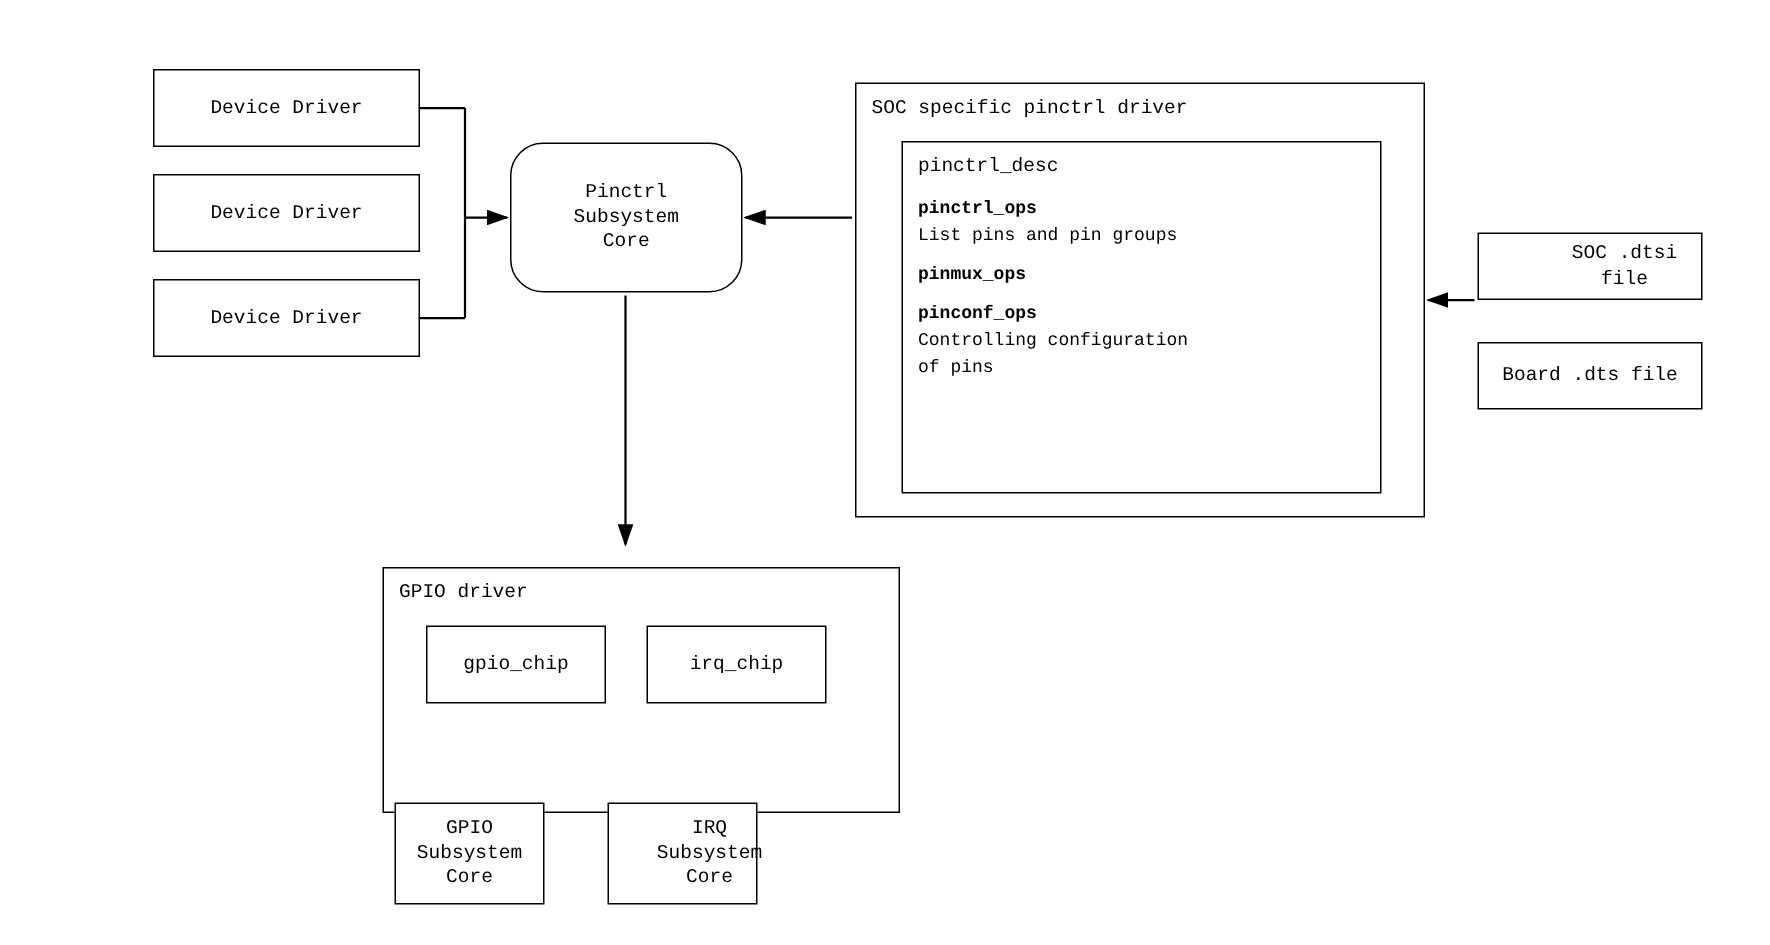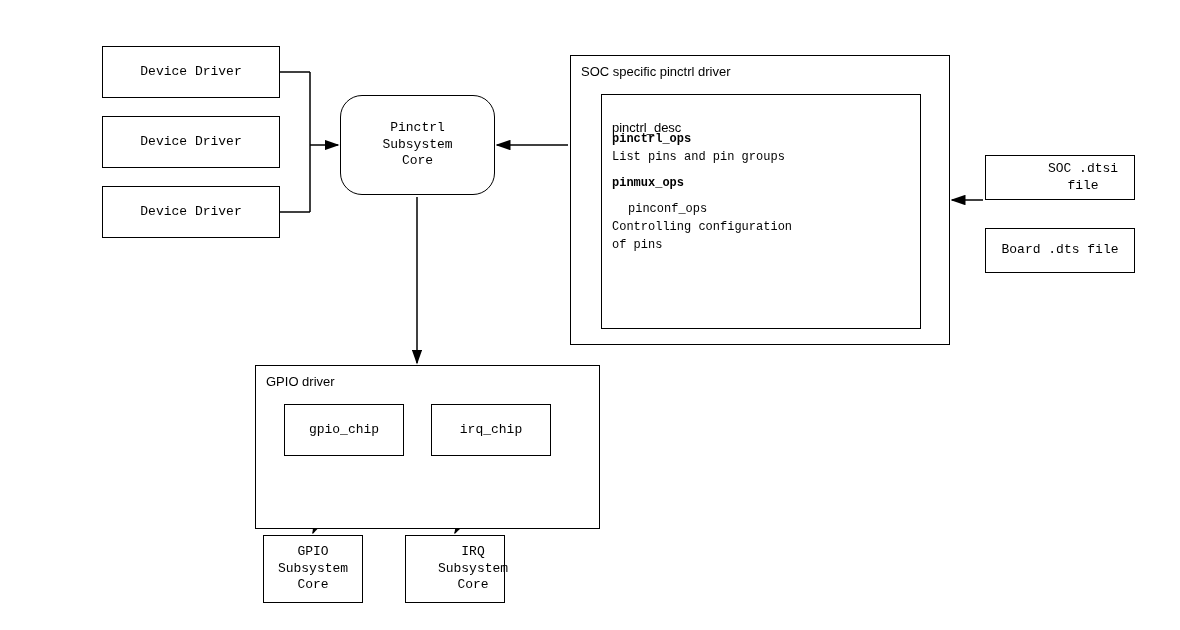--- a/index.html
+++ b/index.html
@@ -31,21 +31,21 @@
       font-size: 13px;
       line-height: 1.3;
     }
     .container-box {
       position: absolute;
       border: 1.5px solid #000;
       background: #fff;
     }
     .container-label {
       position: absolute;
-      font-family: Liberation Sans, sans-serif;
+      font-family: Liberation Mono, monospace;
       font-size: 13px;
     }
     
     svg.arrows {
       position: absolute;
       top: 0; left: 0;
       width: 1180px;
       height: 630px;
       pointer-events: none;
     }
@@ -96,34 +96,34 @@
   </div>
 
   <div class="box" style="left:340px; top:95px; width:155px; height:100px;border-radius:22px;">
     <span class="box-label">Pinctrl<br>Subsystem<br>Core</span>
   </div>
 
   <div class="container-box" style="left:570px; top:55px; width:380px; height:290px;">
     <span class="container-label" style="top:8px; left:10px;">SOC specific pinctrl driver</span>
 
     <div class="container-box" style="left:30px; top:38px; width:320px; height:235px;">
-      <span class="container-label" style="top:8px; left:10px;margin-top:17px;">pinctrl_desc</span>
+      <span class="container-label" style="top:8px; left:10px;">pinctrl_desc</span>
       <div style="position:absolute; top:35px; left:10px; font-family:'Courier New',monospace; font-size:12px; line-height:1.5;">
         <div style="font-weight:bold;">pinctrl_ops</div>
         <div>List pins and pin groups</div>
         <div style="height:8px;"></div>
         <div style="font-weight:bold;">pinmux_ops</div>
         <div style="height:8px;"></div>
-        <div style="font-weight:normal;margin-left:16px;">pinconf_ops</div>
+        <div style="font-weight:bold;">pinconf_ops</div>
         <div>Controlling configuration<br>of pins</div>
       </div>
     </div>
   </div>
 
-  <div class="container-box" style="left:255px; top:365px; width:345px; height:164px;padding-left:20px;">
+  <div class="container-box" style="left:255px; top:378px; width:345px; height:164px;padding-left:20px;">
     <span class="container-label" style="top:8px; left:10px;">GPIO driver</span>
 
     <div class="box" style="position:absolute; left:175px; top:38px; width:120px; height:52px;">
       <span class="box-label">irq_chip</span>
     </div>
 
     <div class="box" style="position:absolute; left:28px; top:38px; width:120px; height:52px;">
       <span class="box-label">gpio_chip</span>
     </div>
   </div>

